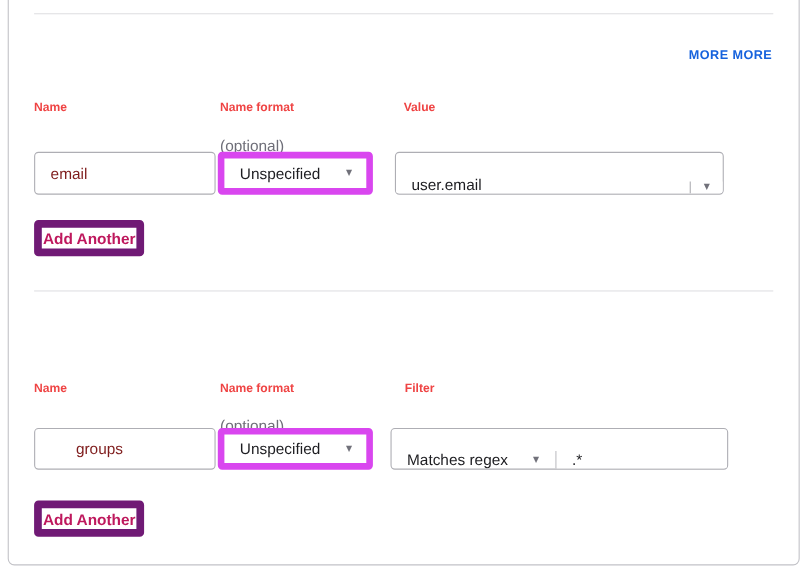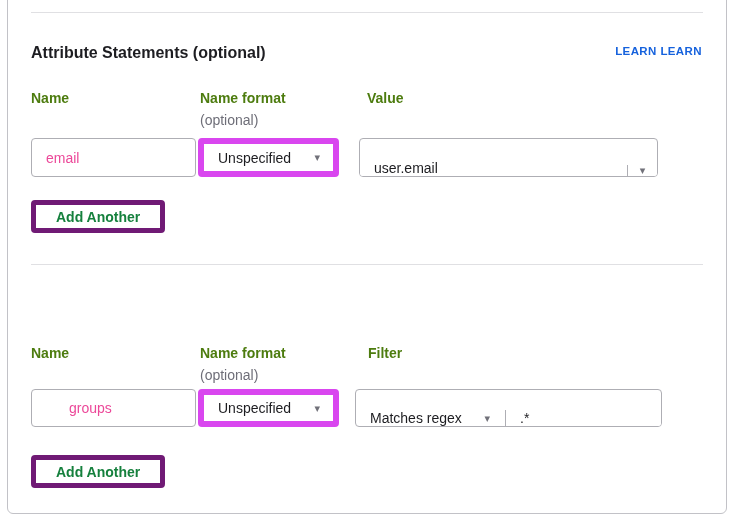--- a/index.html
+++ b/index.html
@@ -48,39 +48,40 @@
     font-size: 11.5px;
     font-weight: bold;
     letter-spacing: 0.4px;
     color: #1662dd;
     text-decoration: none;
     cursor: pointer;
     line-height: 12px;
   }
   .col-header {
     position: absolute;
-    font-size: 14px;
-    font-weight: bold;
-    color: #4d7c0f;
+    font-size: 11px;
+    font-weight: bold;
+    color: #ef4444;
     line-height: 15px;
   }
   .col-note {
     position: absolute;
     font-size: 14px;
     color: #6e6e78;
     line-height: 15px;
+    margin-top: 12px;
   }
   .text-input {
     position: absolute;
     border: 1px solid #aeaeb4;
     border-radius: 4px;
     background: #ffffff;
     font-family: "Liberation Sans", sans-serif;
     font-size: 14px;
-    color: #ec4899;
+    color: #7f1d1d;
     padding: 0 14px;
     outline: none;
   }
   .select-box {
     position: absolute;
     border: 6px solid #d946ef;
     border-radius: 4px;
     background: #ffffff;
     display: flex;
     align-items: center;
@@ -133,45 +134,44 @@
     justify-content: space-between;
     padding: 0 15px 0 14px;
     font-size: 14px;
     color: #1d1d21;
     cursor: pointer;
   }
   .add-btn {
     position: absolute;
     left: 31px;
     height: 33px;
-    padding: 0 20px;
-    background: #ffffff;
-    border: 5px solid #701a75;
-    border-radius: 4px;
-    color: #15803d;
+    padding: 0 1px;
+    background: #ffffff;
+    border: 7px solid #701a75;
+    border-radius: 4px;
+    color: #be185d;
     font-family: "Liberation Sans", sans-serif;
     font-size: 14px;
     font-weight: bold;
     display: inline-flex;
     align-items: center;
     cursor: pointer;
   }
 </style>
 </head>
 <body>
 
 <div class="screen">
 
   <div class="panel"></div>
 
   <div class="divider" style="top:12px;"></div>
 
-  <div class="section-heading" style="top:44px;">Attribute Statements (optional)</div>
-
-  <a class="learn-more">LEARN LEARN</a>
+
+  <a class="learn-more">MORE MORE</a>
 
   <div class="col-header" style="left:31px; top:91px;">Name</div>
   <div class="col-header" style="left:200px; top:91px;">Name format</div>
   <div class="col-note" style="left:200px; top:113px;">(optional)</div>
   <div class="col-header" style="left:367px; top:91px;">Value</div>
 
   <input type="text" class="text-input" style="left: 31px; top: 138px; width: 165px; height: 39px;" value="email">
 
   <div class="select-box" style="left:198px; top:138px; width:141px; height:39px;">
     <span>Unspecified</span>

